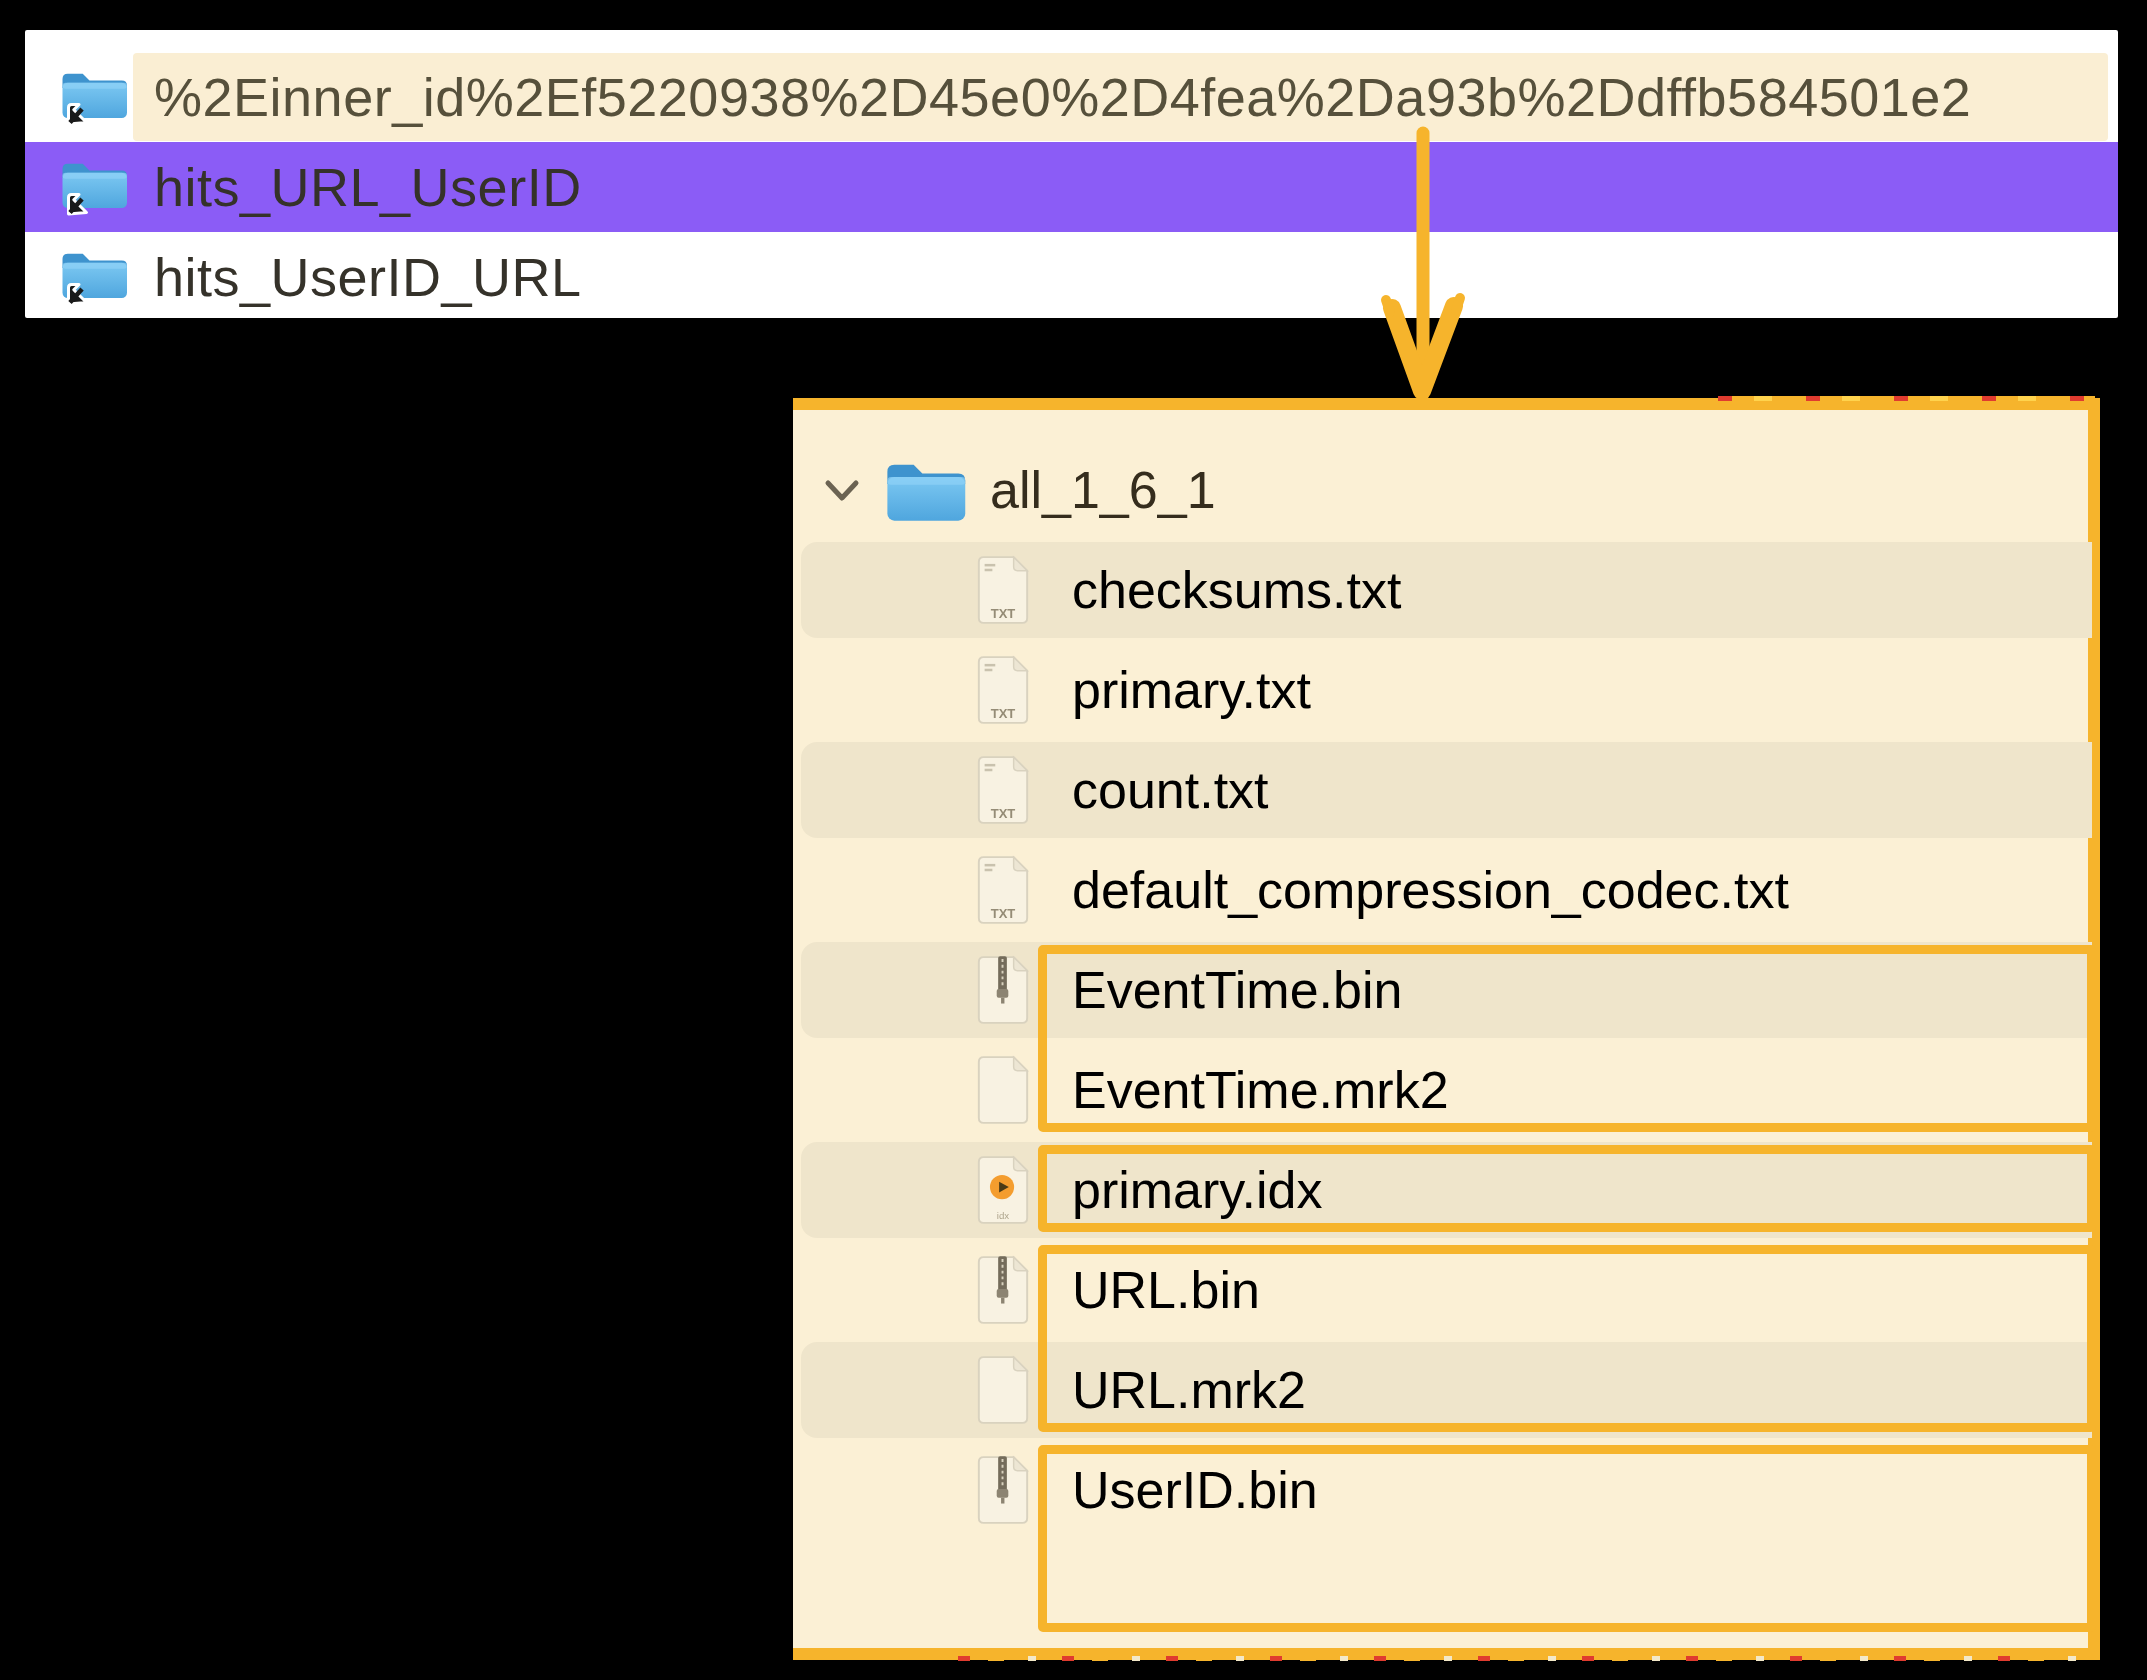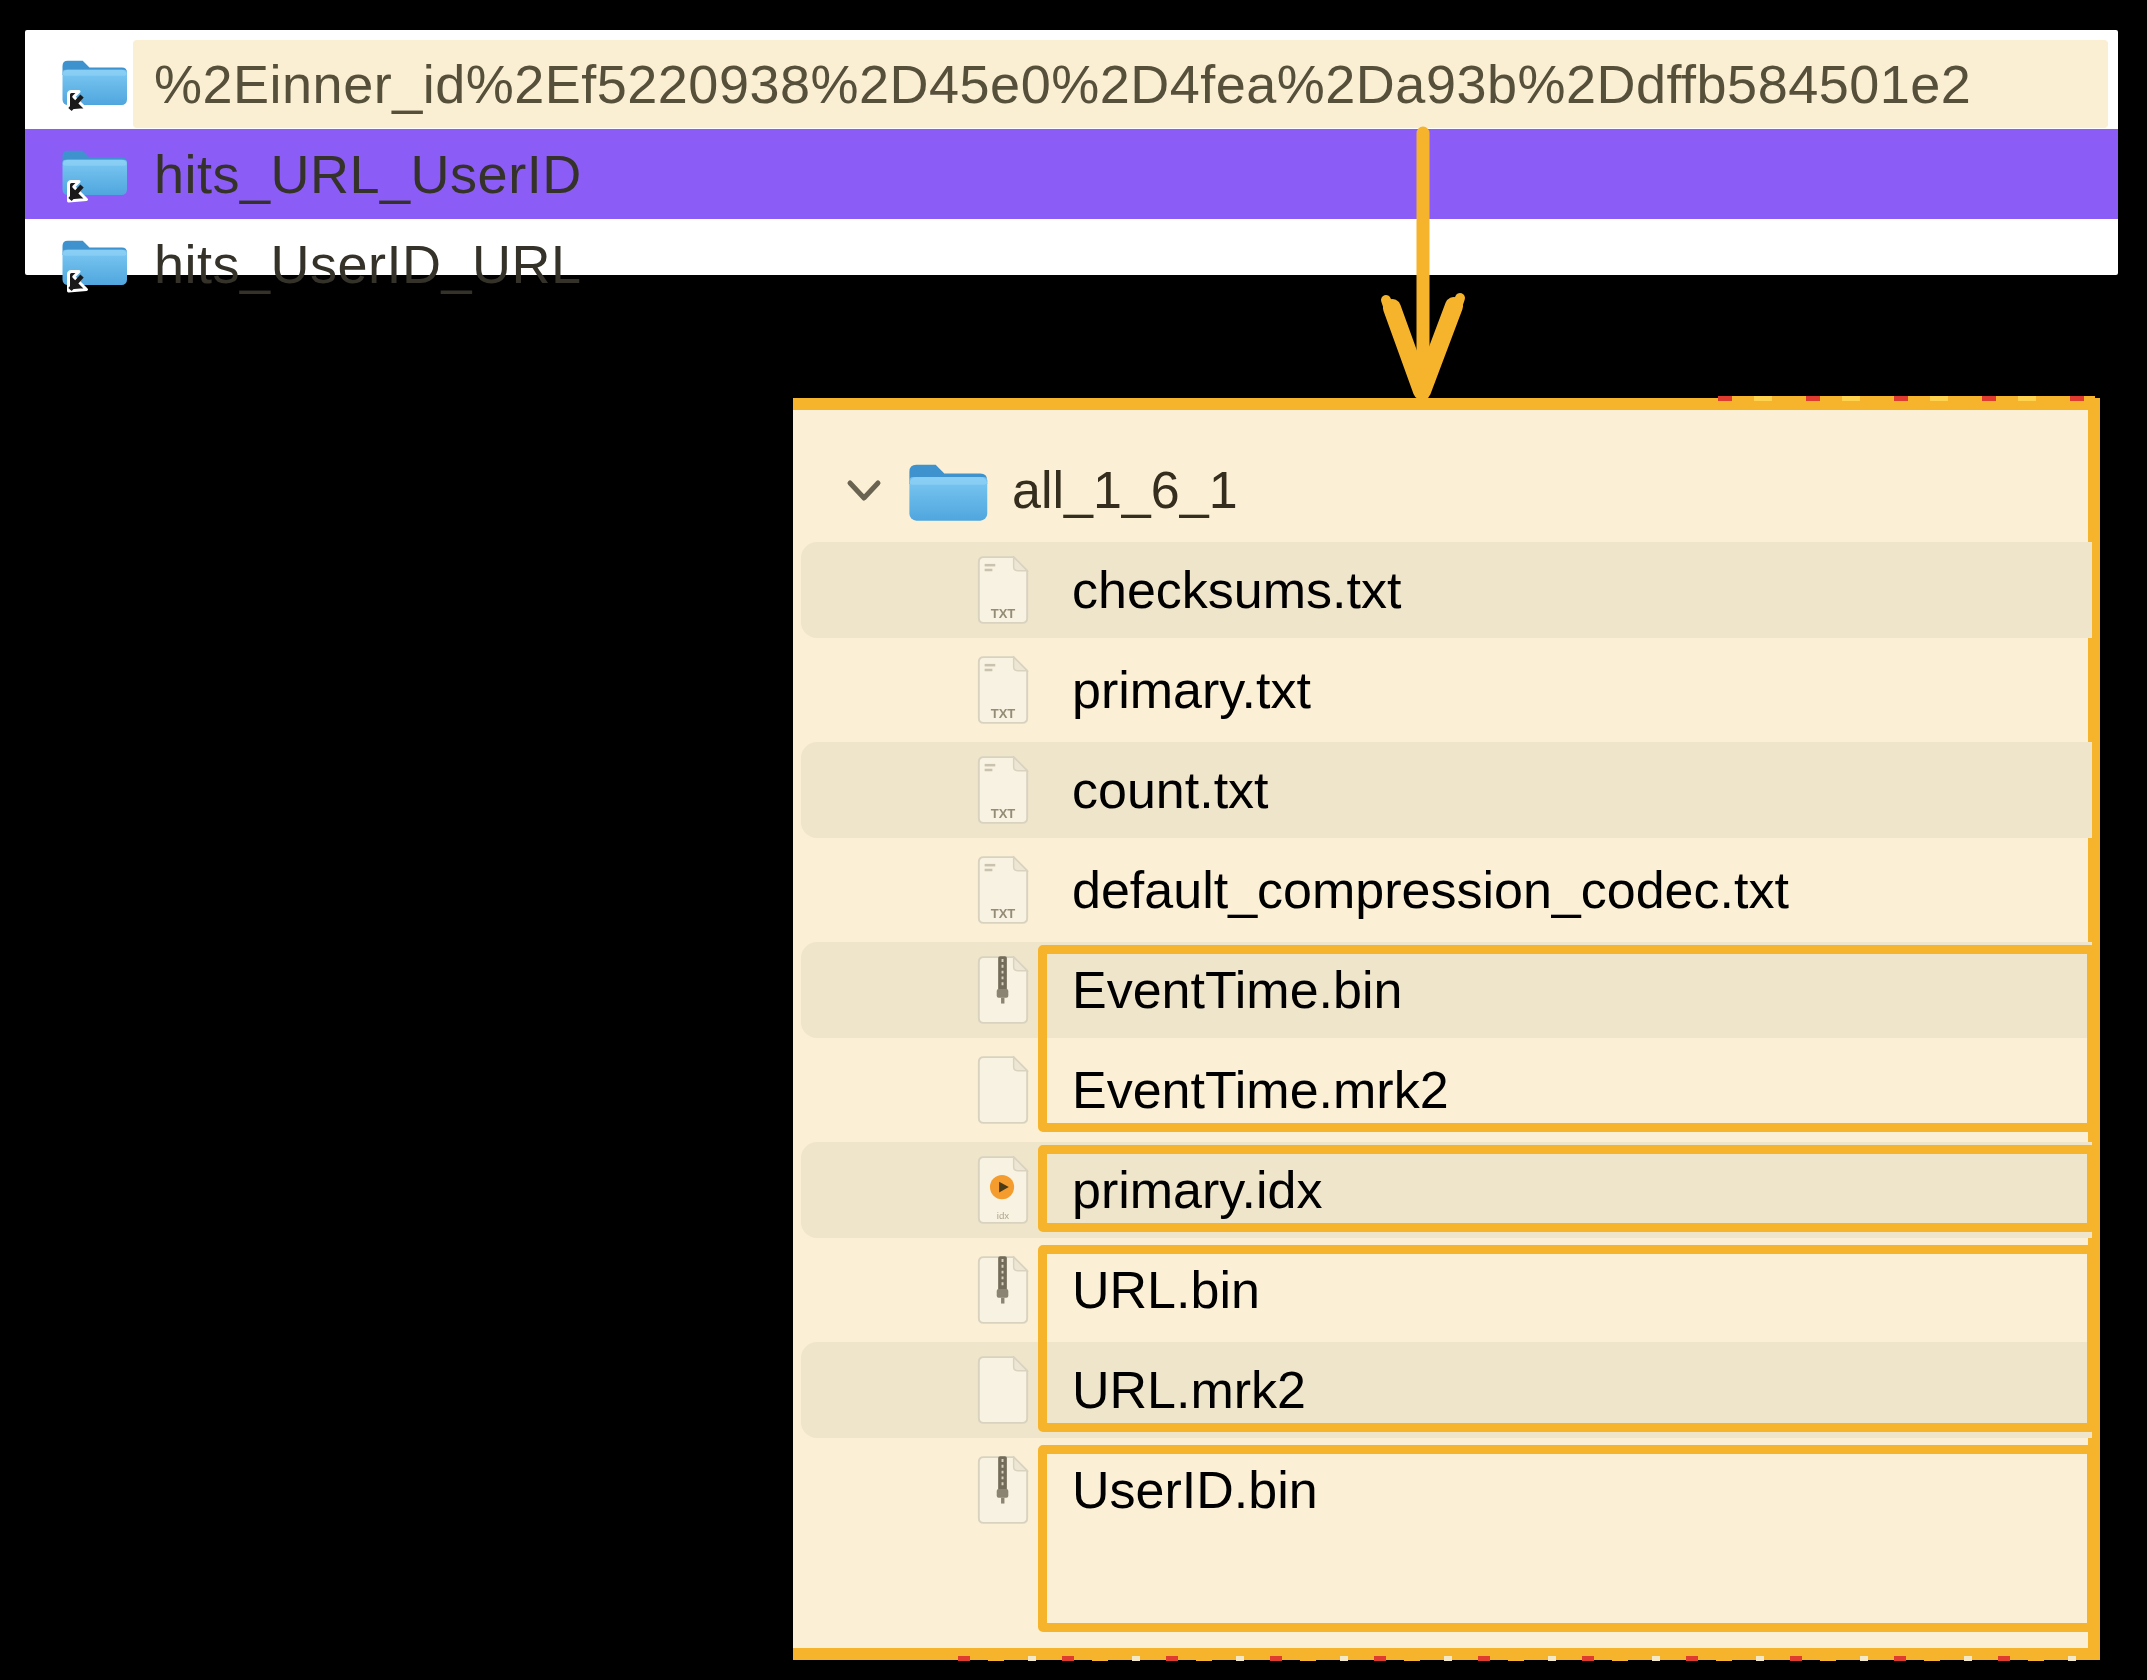--- a/index.html
+++ b/index.html
@@ -1,41 +1,41 @@
 <!DOCTYPE html>
 <html><head>
 <meta charset="utf-8">
 <style>
   html,body{margin:0;padding:0;background:#000;}
   .stage{position:relative;width:2147px;height:1680px;background:#000;overflow:hidden;
          font-family:"Liberation Sans","DejaVu Sans",sans-serif;}
 
   
-  .finder-list{position:absolute;left:25px;top:30px;width:2093px;height:245px;
-               background:#fff;border-radius:2px;box-sizing:border-box;padding-top:9px;}
+  .finder-list{position:absolute;left:25px;top:30px;width:2093px;height:288px;
+               background:#fff;border-radius:2px;box-sizing:border-box;padding-top:22px;}
   .finder-row{position:relative;height:90px;display:flex;align-items:center;}
   .finder-row.alt{background:#8b5cf6;}
   .sel-bg{position:absolute;left:108px;right:10px;top:1px;bottom:1px;
           background:#FAEED3;border-radius:4px;}
   .finder-icon{position:relative;z-index:1;margin-left:33px;width:72px;height:70px;flex:none;}
   .finder-icon svg{width:100%;height:100%;display:block;}
   .finder-label{position:relative;z-index:1;margin-left:24px;font-size:54px;
                 letter-spacing:.5px;color:#35322A;white-space:nowrap;}
   .finder-row.selected .finder-label{color:#56503B;}
 
   
   .arrow-overlay{position:absolute;left:0;top:0;width:2147px;height:1680px;pointer-events:none;}
 
   
   .part-panel{position:absolute;left:793px;top:398px;width:1307px;height:1262px;
               background:#FBF0D5;box-sizing:border-box;
               border-top:12px solid #F6B42C;border-right:12px solid #F6B42C;
               border-bottom:12px solid #F6B42C;}
   .root-row{position:absolute;left:0;top:30px;height:100px;width:100%;
-            display:flex;align-items:center;margin-left:22px;}
+            display:flex;align-items:center;}
   .chevron{margin-left:27px;width:44px;height:40px;flex:none;}
   .chevron svg{width:100%;height:100%;display:block;}
   .root-folder-icon{margin-left:19px;width:84px;height:72px;flex:none;}
   .root-folder-icon svg{width:100%;height:100%;display:block;}
   .root-label{margin-left:23px;font-size:52px;color:#352D1D;white-space:nowrap;}
 
   .tree-rows{position:absolute;left:4px;top:130px;width:100%;}
   .tree-row{position:relative;height:100px;display:flex;align-items:center;}
   .tree-row.striped::before{content:"";position:absolute;left:4px;right:0;top:2px;bottom:2px;
             background:#EFE5CB;border-radius:16px 0 0 16px;}

